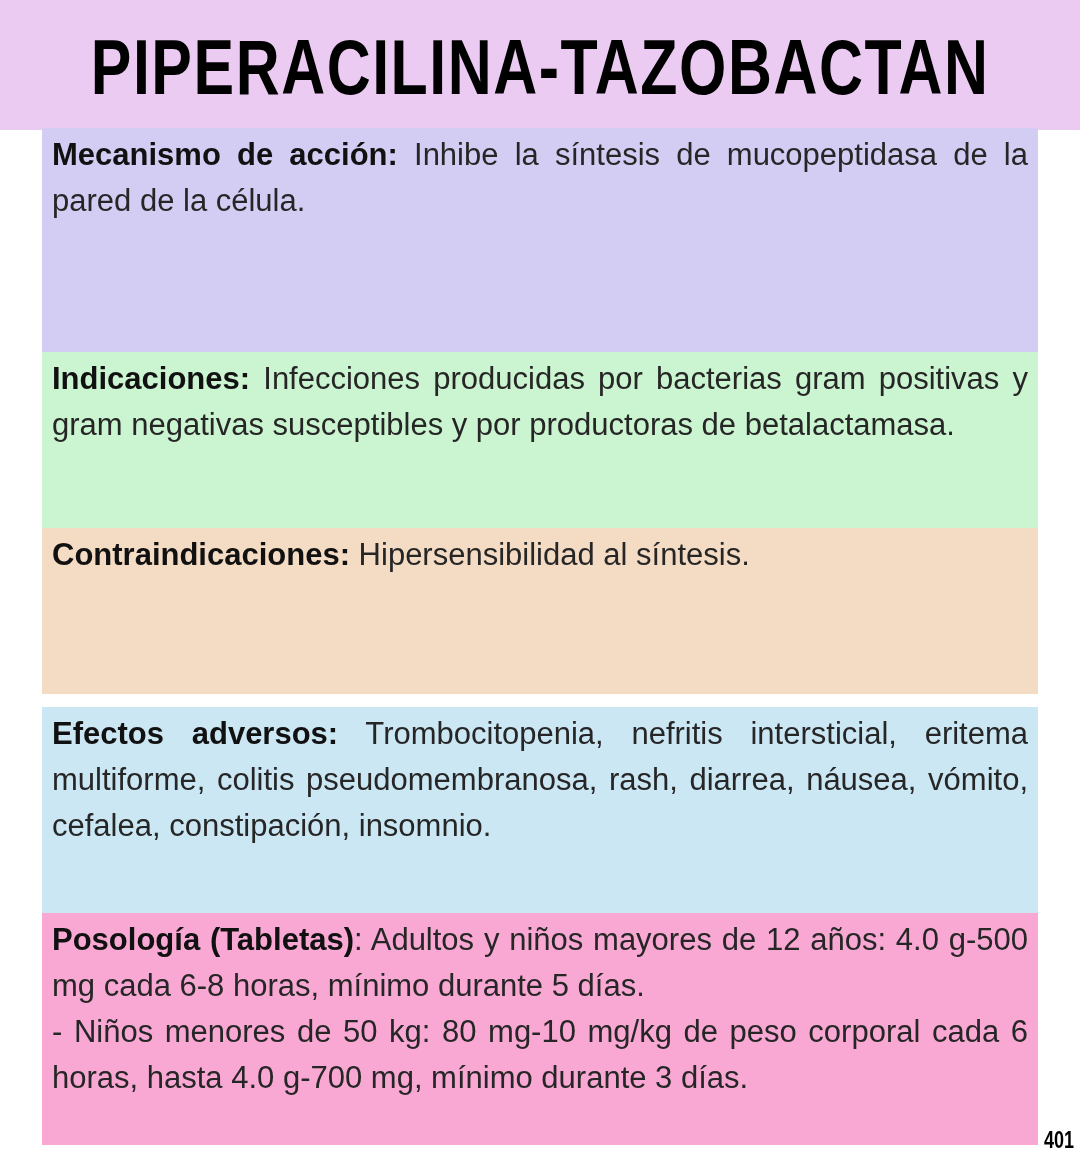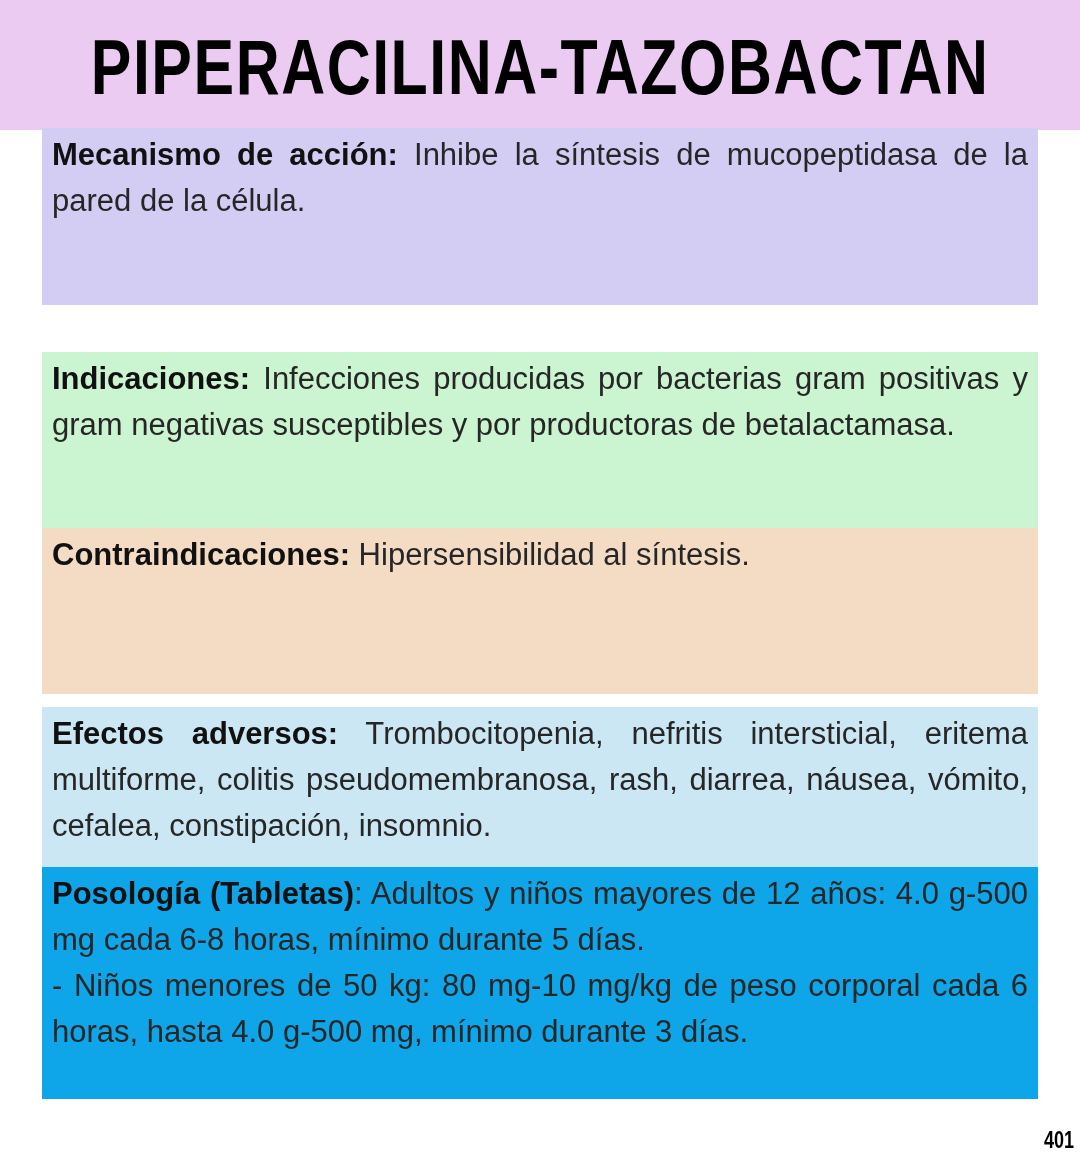--- a/index.html
+++ b/index.html
@@ -19,25 +19,25 @@
     color: #000; transform: scaleX(0.78); white-space: nowrap;
     margin-top: 4px;
   }
   .box {
     position: absolute; left: 42px; width: 996px;
     box-sizing: border-box; padding: 4px 10px 0 10px;
     font-size: 31px; line-height: 46px; text-align: justify;
   }
   .box .label { font-weight: 700; color: #111; }
   .box .text { color: #262626; }
-  .b1 { top: 128px; height: 177px; background: #d3cdf4; }
+  .b1 { top: 128px; height: 224px; background: #d3cdf4; }
   .b2 { top: 352px; height: 209px; background: #cbf4d0; }
   .b3 { top: 528px; height: 166px; background: #f4dbc4; }
   .b4 { top: 707px; height: 246px; background: #cbe7f4; }
-  .b5 { top: 867px; height: 232px; background: #0ea5e9; }
+  .b5 { top: 913px; height: 232px; background: #f9a8d4; }
   .line { display: block; }
   .page-num {
     position: absolute; right: 6px; top: 1126px;
     font-weight: 700; font-size: 24px; color: #000;
     transform: scaleX(0.75); transform-origin: right;
   }
 </style>
 </head>
 <body>
 
@@ -56,16 +56,16 @@
 <div class="box b3">
   <span class="label">Contraindicaciones:</span><span class="text"> Hipersensibilidad al síntesis.</span>
 </div>
 
 <div class="box b4">
   <span class="label">Efectos adversos:</span><span class="text"> Trombocitopenia, nefritis intersticial, eritema multiforme, colitis pseudomembranosa, rash, diarrea, náusea, vómito, cefalea, constipación, insomnio.</span>
 </div>
 
 <div class="box b5">
   <span class="label">Posología (Tabletas)</span><span class="text">: Adultos y niños mayores de 12 años: 4.0 g-500 mg cada 6-8 horas, mínimo durante 5 días.</span>
-  <span class="text line">- Niños menores de 50 kg: 80 mg-10 mg/kg de peso corporal cada 6 horas, hasta 4.0 g-500 mg, mínimo durante 3 días.</span>
+  <span class="text line">- Niños menores de 50 kg: 80 mg-10 mg/kg de peso corporal cada 6 horas, hasta 4.0 g-700 mg, mínimo durante 3 días.</span>
 </div>
 
 <div class="page-num">401</div>
 
 </body></html>

